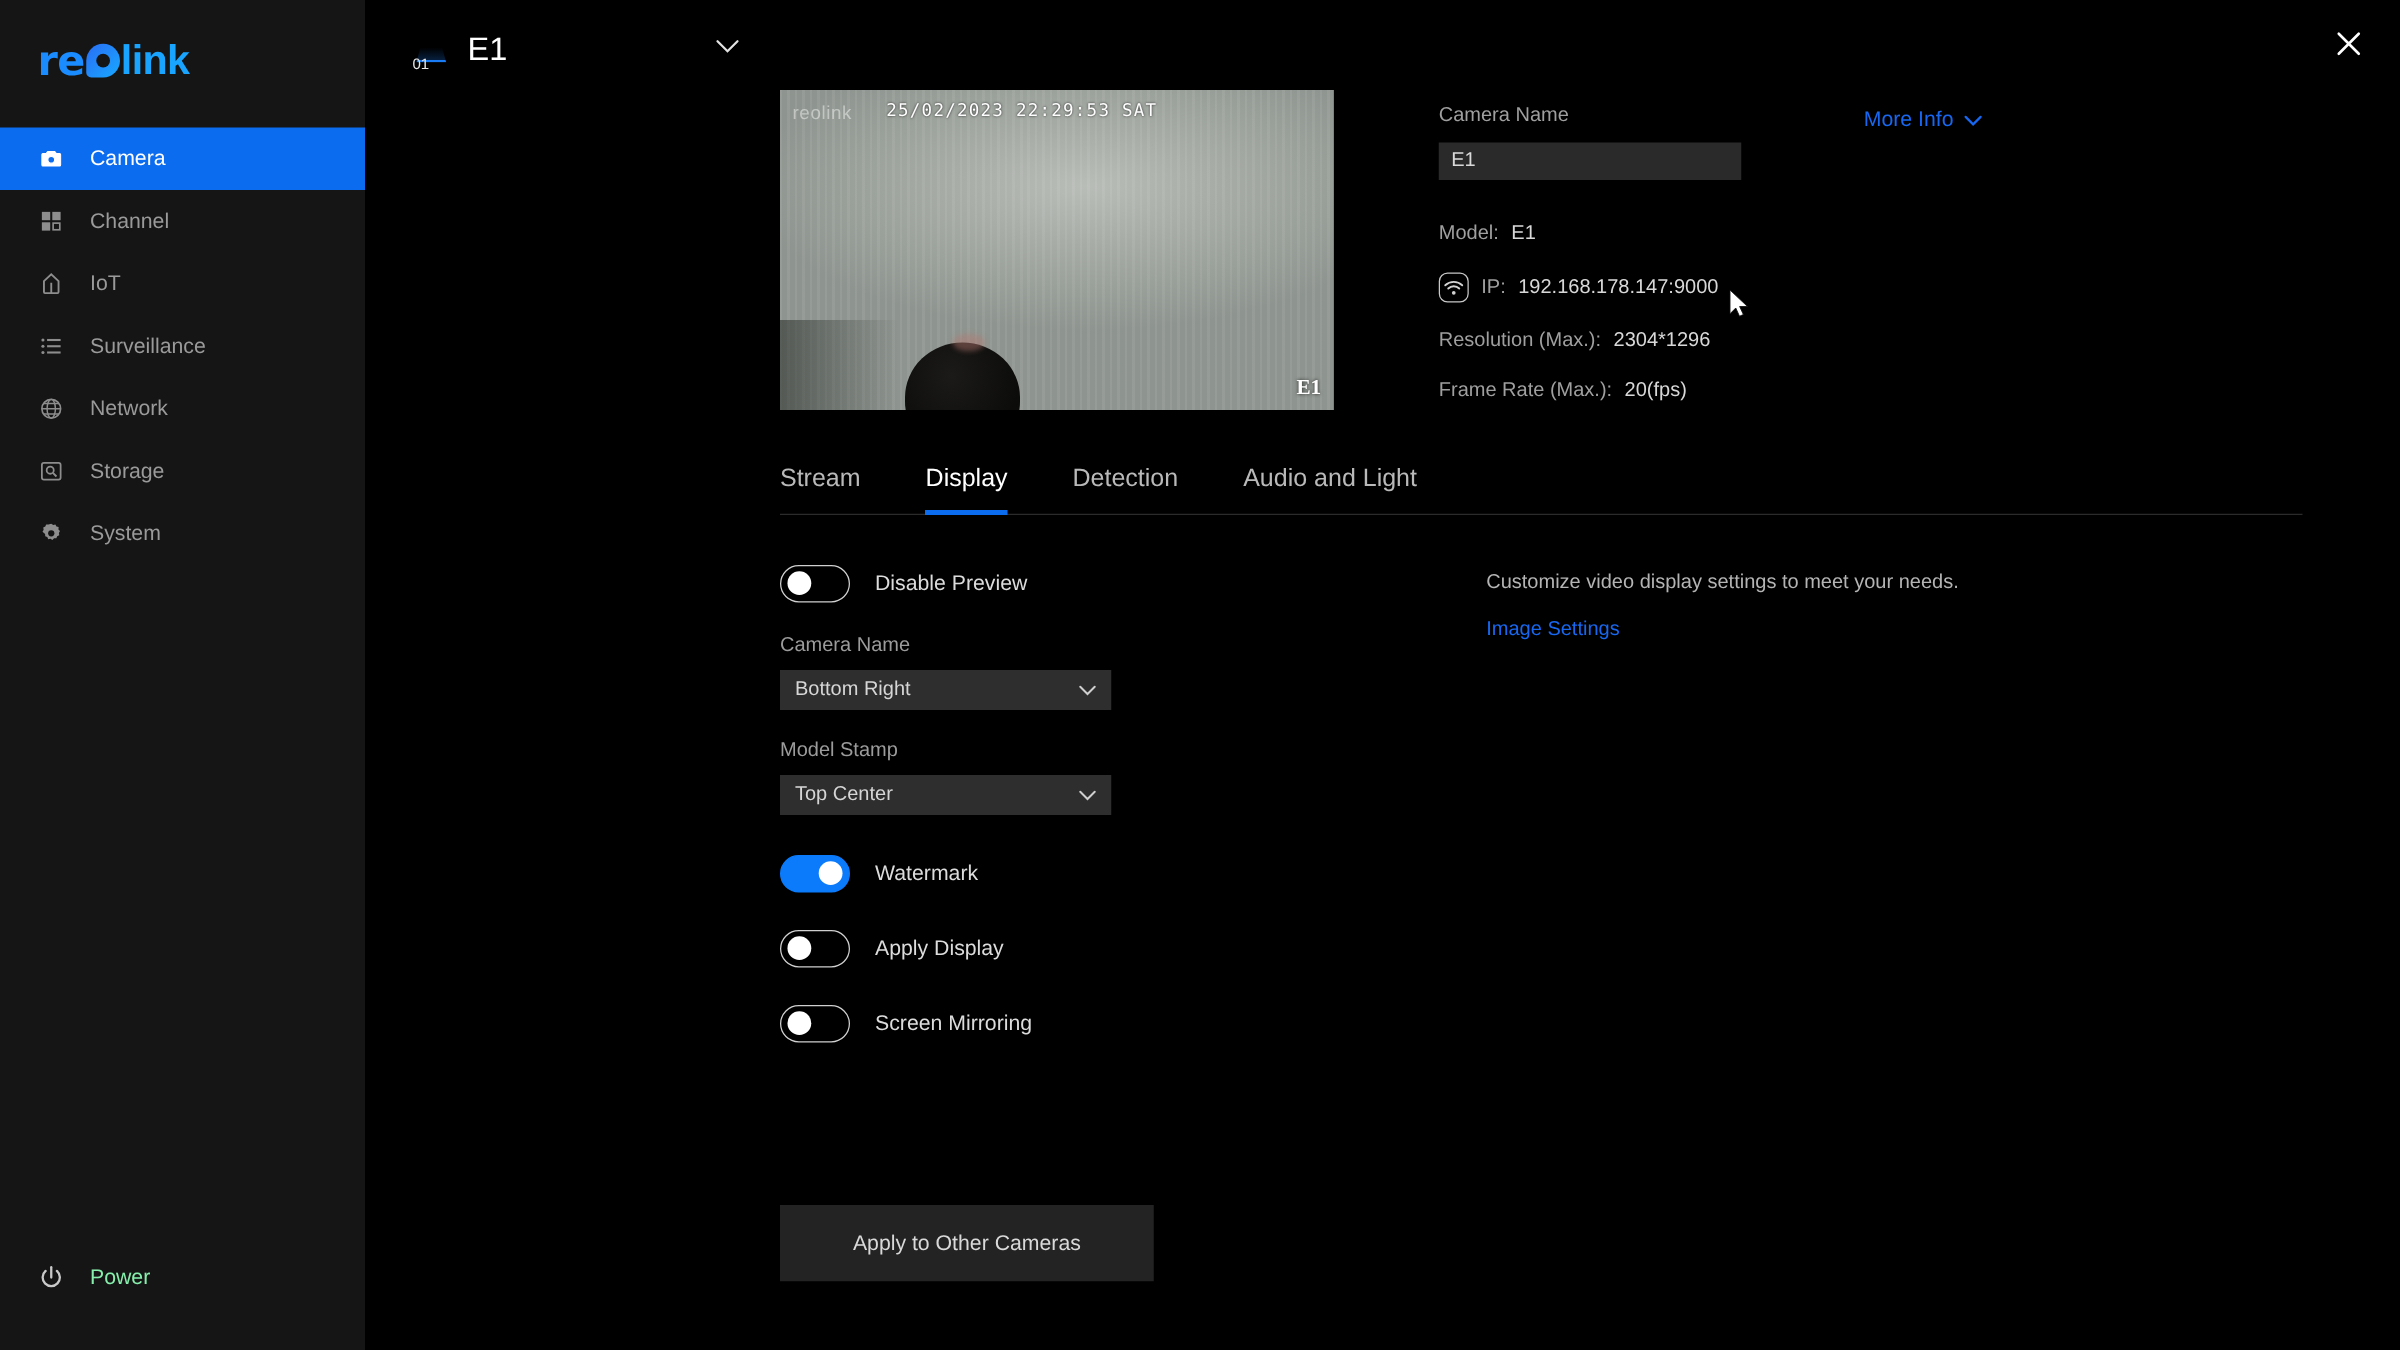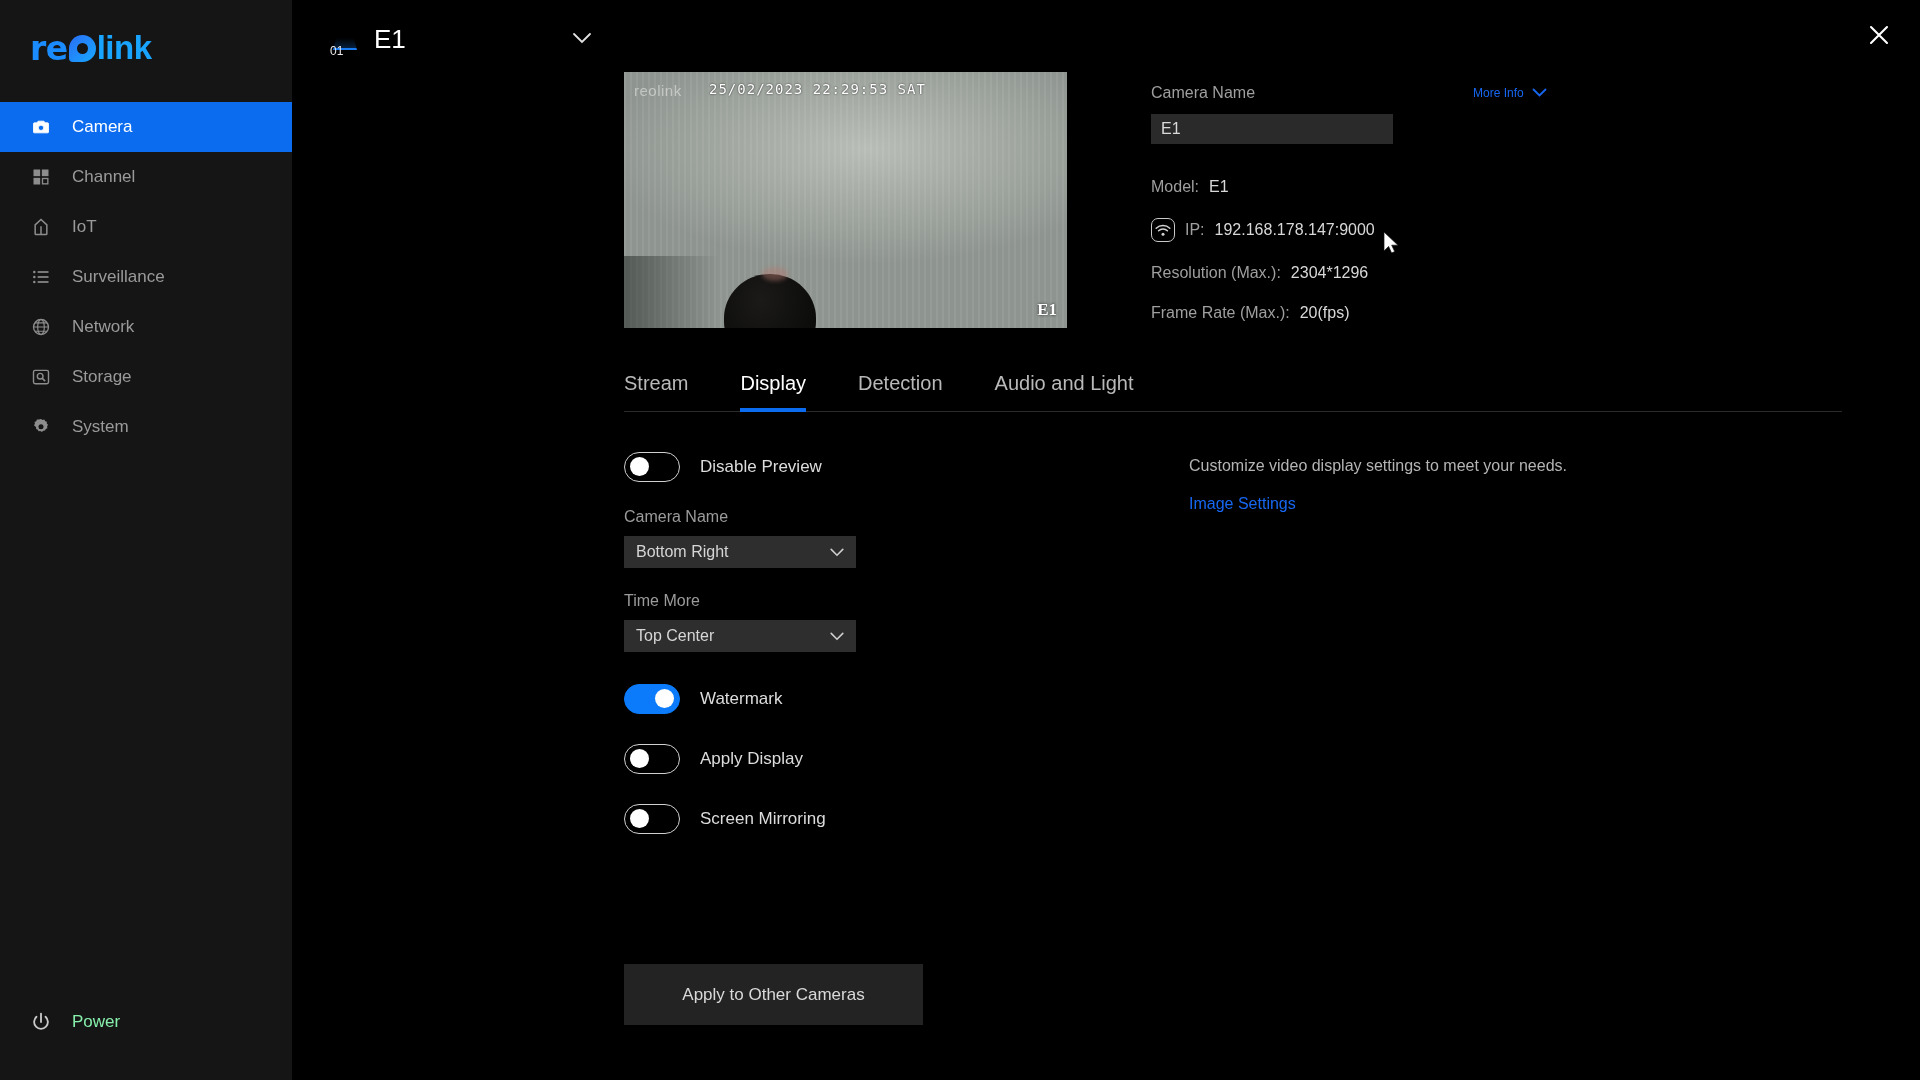--- a/index.html
+++ b/index.html
@@ -130,22 +130,22 @@
   .info { margin-left: 84px; padding-top: 12px; position: relative; flex: 1; }
   .info .lbl { color: #9f9f9f; font-size: 16px; }
   .info .val { color: #d8d8d8; font-size: 16px; }
   .name-input {
     margin-top: 12px; width: 242px; height: 30px;
     background: #2a2a2a; border: none; outline: none;
     color: #d9d9d9; font-size: 16px; padding: 0 10px;
     font-family: "Liberation Sans", sans-serif;
   }
   .more-info {
-    position: absolute; left: 322px; top: 14px;
-    color: #1767f0; font-size: 12px; cursor: pointer;
+    position: absolute; left: 340px; top: 14px;
+    color: #1767f0; font-size: 17px; cursor: pointer;
     display: flex; align-items: center; gap: 8px;
   }
   .spec { display: flex; align-items: center; gap: 10px; margin-top: 22px; }
   .spec.first { margin-top: 34px; }
   .wifi-ico {
     width: 24px; height: 24px; border: 1.4px solid #c8c8c8; border-radius: 7px;
     display: flex; align-items: center; justify-content: center; flex: 0 0 24px;
   }
   .cursor-arrow { position: absolute; left: 1091px; top: 231px; pointer-events: none; }
 
@@ -180,21 +180,21 @@
     position: absolute; top: 4px; left: 5px;
     width: 19px; height: 19px; border-radius: 50%; background: #ffffff;
   }
   .toggle.on { background: #0b7bfb; border-color: #0b7bfb; }
   .toggle.on .knob { left: auto; right: 5px; }
   .toggle-label { color: #dcdcdc; font-size: 17px; }
 
   .field { margin-top: 24px; }
   .field .f-label { color: #9b9b9b; font-size: 16px; margin-bottom: 10px; }
   .select {
-    width: 232px; height: 32px; background: #2e2e2e;
+    width: 265px; height: 32px; background: #2e2e2e;
     display: flex; align-items: center; justify-content: space-between;
     padding: 0 12px; cursor: pointer;
   }
   .select .sv { color: #d6d6d6; font-size: 16px; }
   .select .chev { color: #cfcfcf; font-size: 13px; }
 
   .gap-lg { height: 30px; }
   .gap-md { height: 26px; }
 
   .desc { color: #b4b4b4; font-size: 16px; }
@@ -420,21 +420,21 @@
             <span class="sv">Bottom Right</span>
             <span class="chev">
               <svg width="14" height="9" viewBox="0 0 14 9">
                   <path d="M1.2 1.4l5.8 5.8 5.8-5.8" fill="none" stroke="#cfcfcf" stroke-width="1.6" stroke-linecap="round"></path>
                 </svg>
             </span>
           </div>
         </div>
 
         <div class="field">
-          <div class="f-label">Time More</div>
+          <div class="f-label">Model Stamp</div>
           <div class="select">
             <span class="sv">Top Center</span>
             <span class="chev">
               <svg width="14" height="9" viewBox="0 0 14 9">
                   <path d="M1.2 1.4l5.8 5.8 5.8-5.8" fill="none" stroke="#cfcfcf" stroke-width="1.6" stroke-linecap="round"></path>
                 </svg>
             </span>
           </div>
         </div>
 

